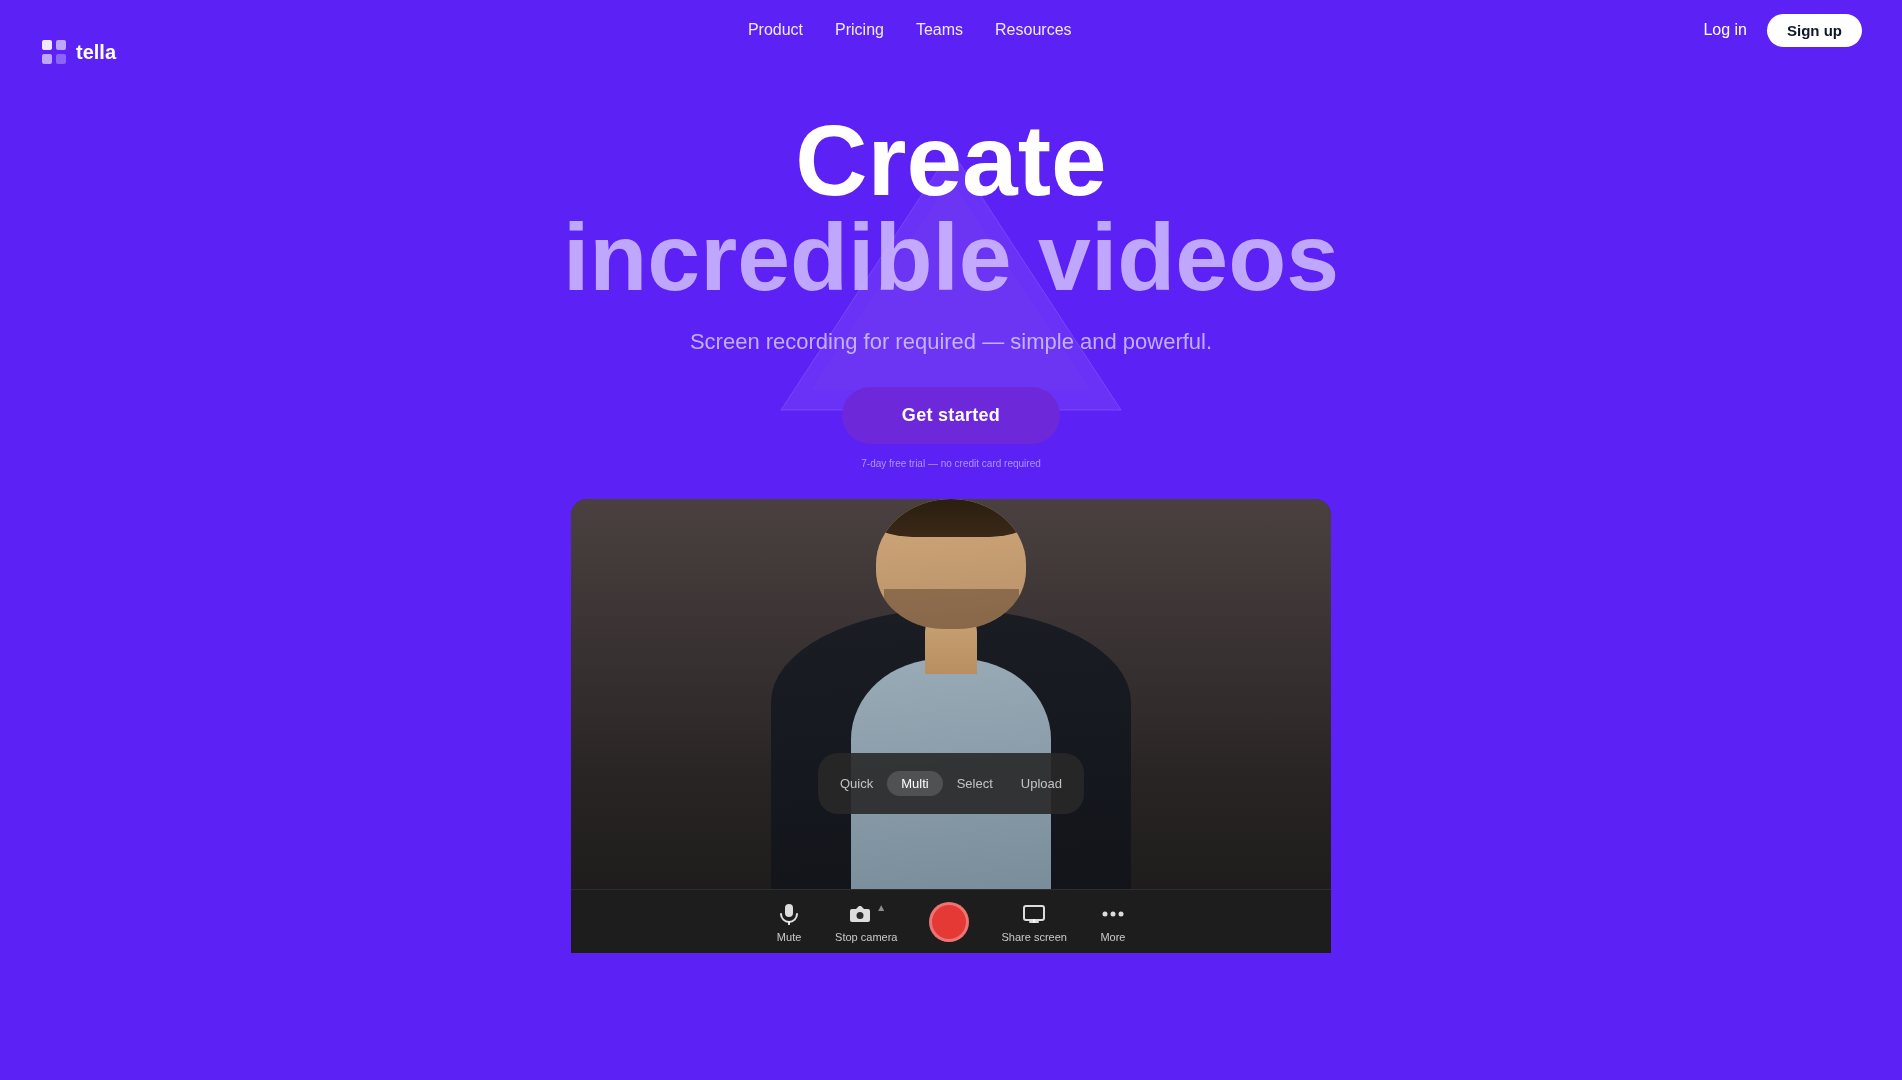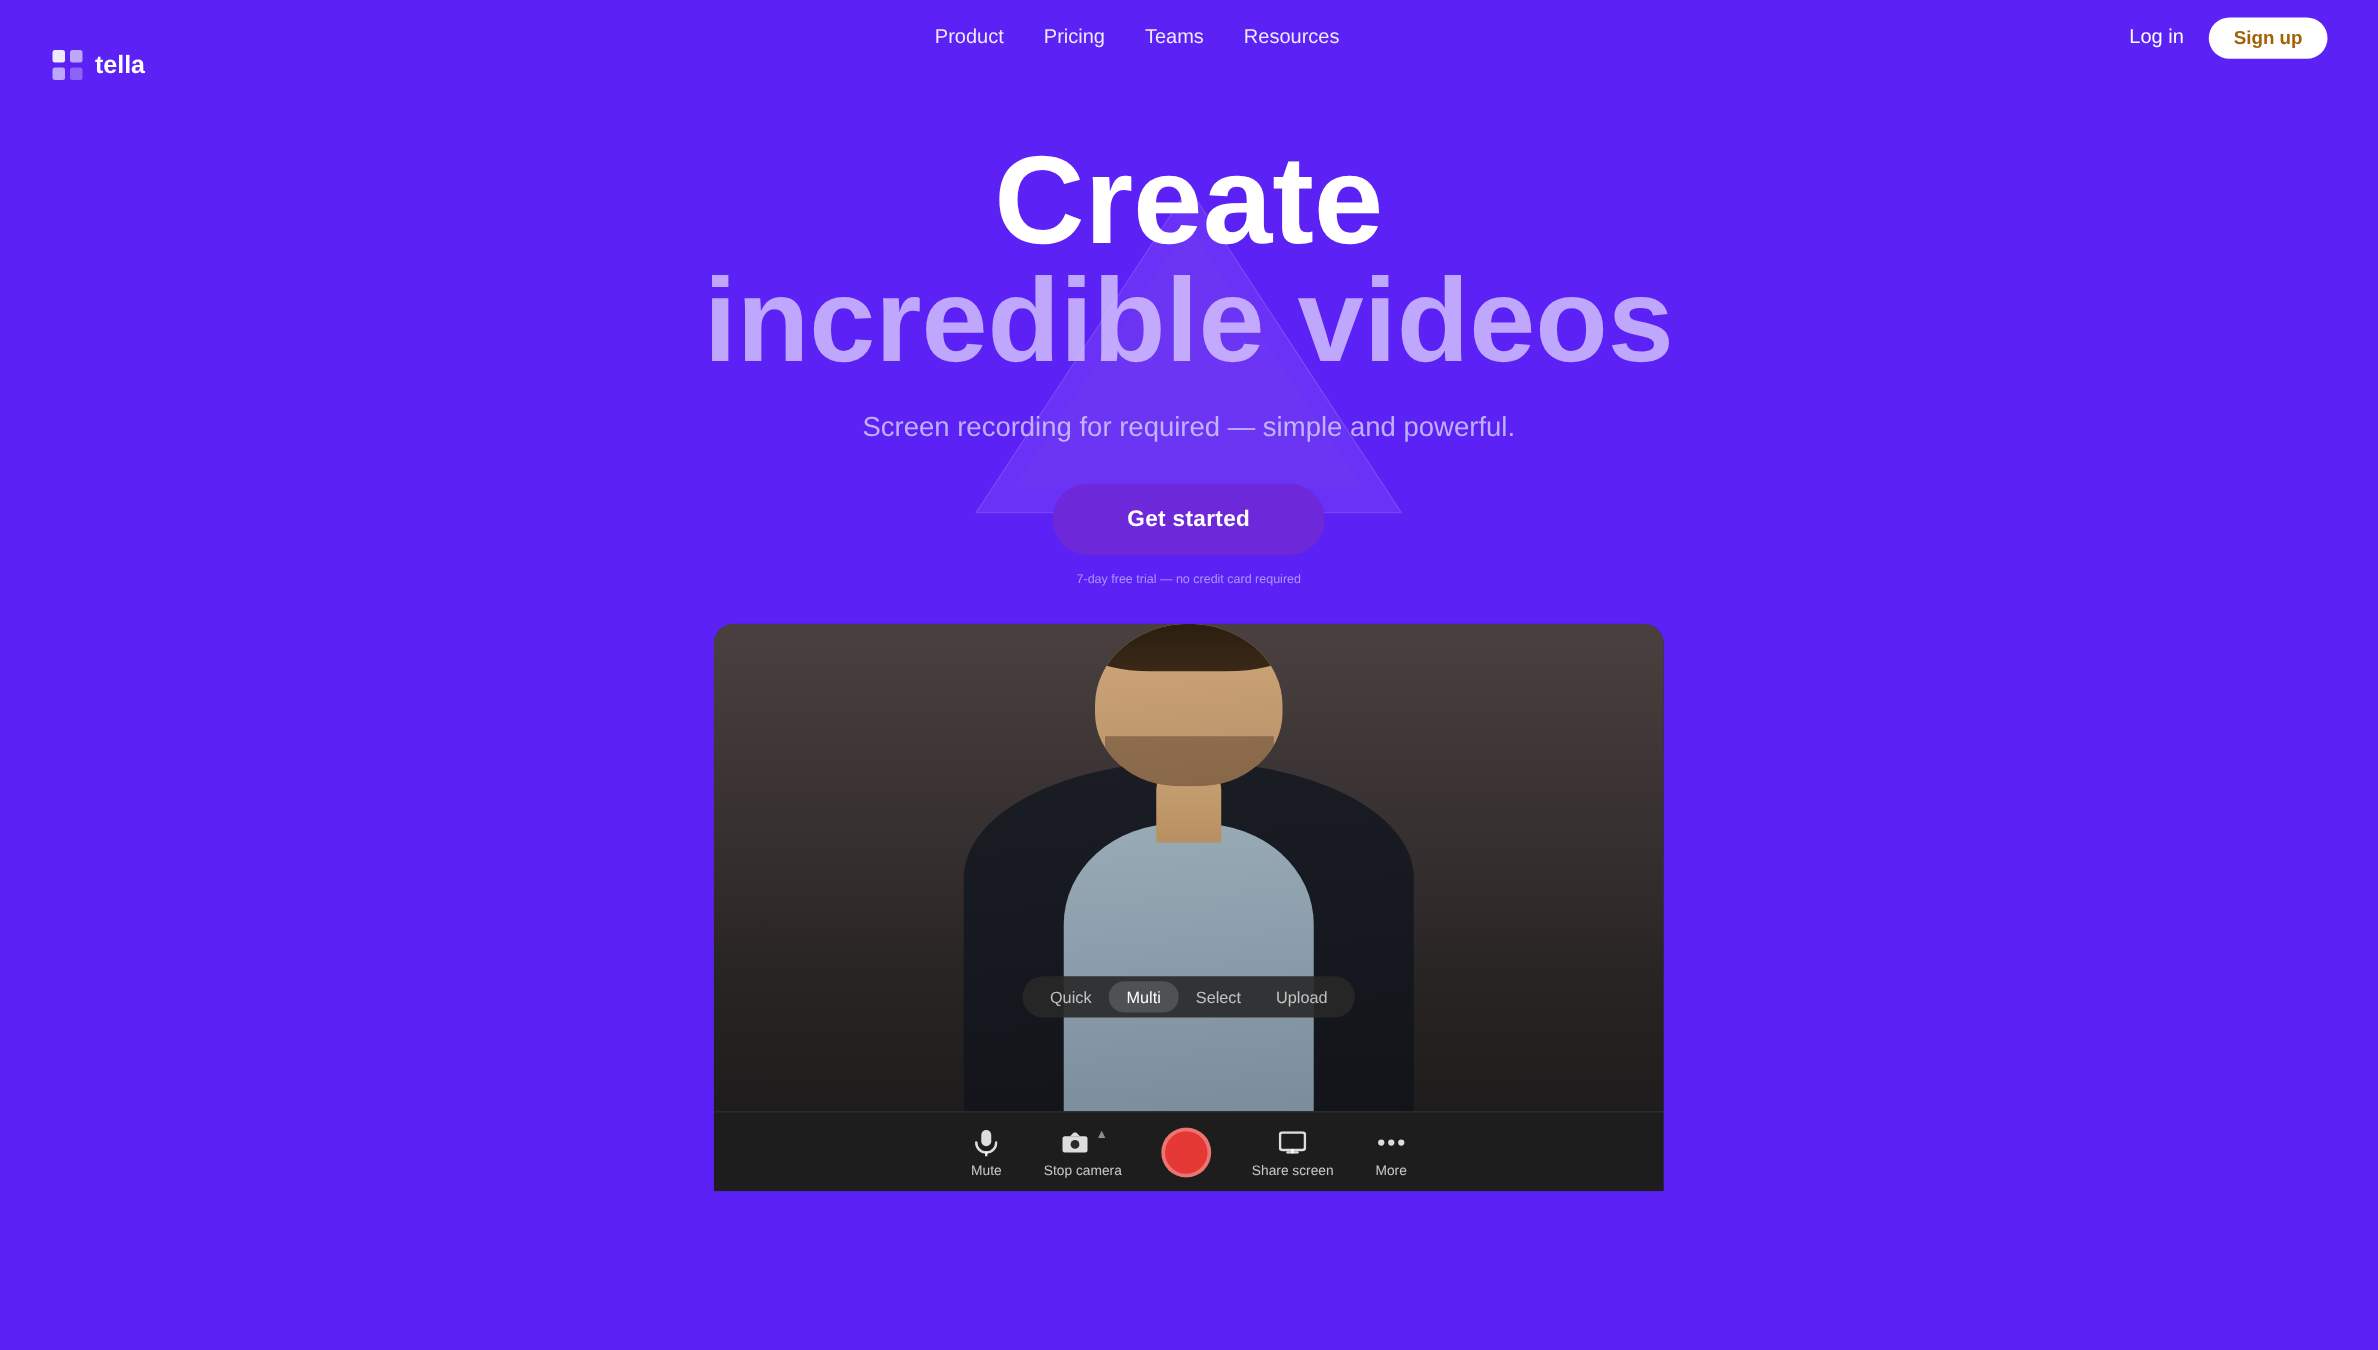--- a/index.html
+++ b/index.html
@@ -68,21 +68,21 @@
 
     .nav-login {
       color: white;
       text-decoration: none;
       font-size: 16px;
       font-weight: 500;
     }
 
     .nav-signup {
       background: white;
-      color: #a16207;
+      color: #0f172a;
       border: none;
       border-radius: 20px;
       padding: 8px 20px;
       font-size: 15px;
       font-weight: 600;
       cursor: pointer;
       text-decoration: none;
     }
 
     
@@ -188,21 +188,21 @@
     }
 
     
     .camera-tabs {
       position: absolute;
       bottom: 75px;
       left: 50%;
       transform: translateX(-50%);
       background: rgba(40,40,40,0.9);
       border-radius: 20px;
-      padding: 4px 8px;
+      padding: 18px 8px;
       display: flex;
       gap: 0;
       align-items: center;
     }
 
     .camera-tab {
       padding: 5px 14px;
       border-radius: 14px;
       font-size: 13px;
       font-weight: 500;

